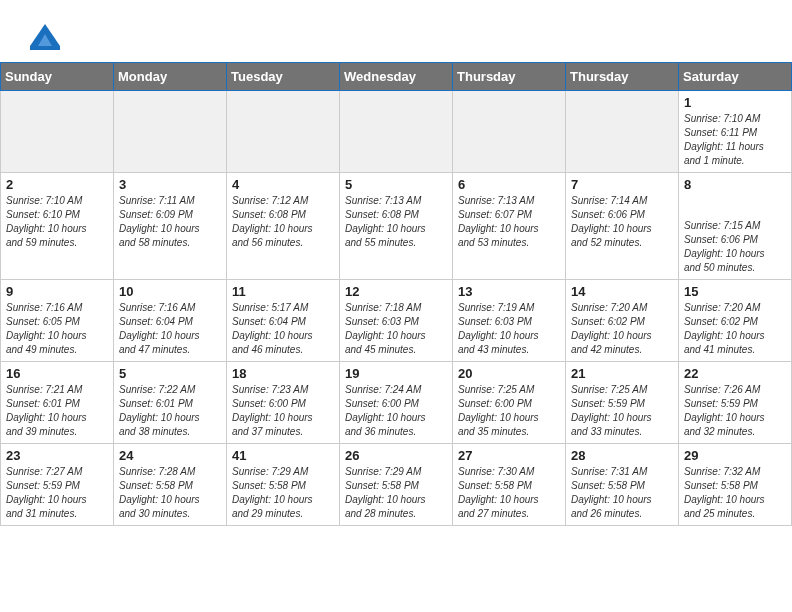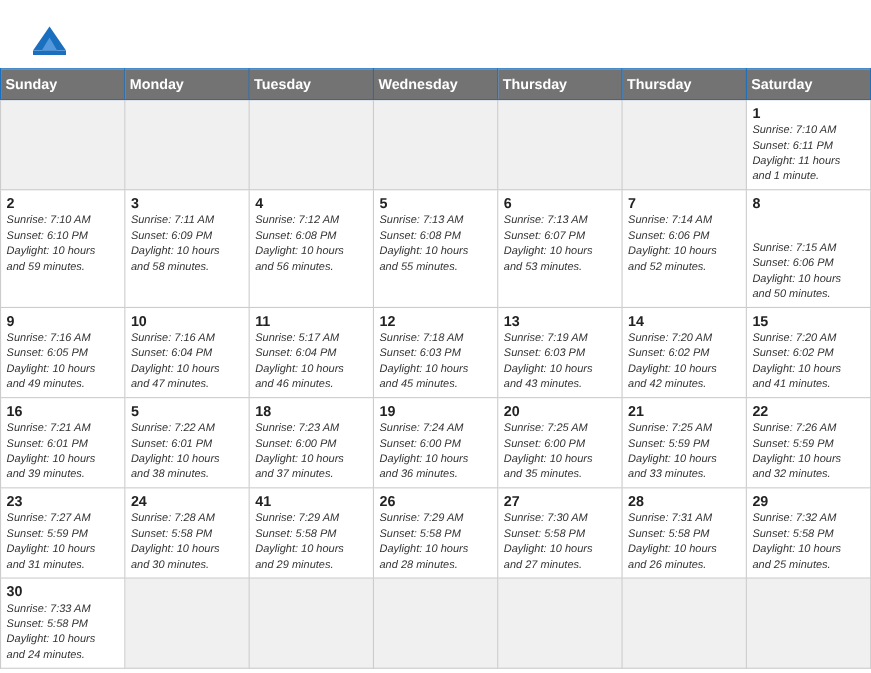--- a/index.html
+++ b/index.html
@@ -338,29 +338,14 @@
 and 26 minutes.</div>
         </td>
         <td>
           <span class="day-number">29</span>
           <div class="day-detail" style="white-space: pre-line;">Sunrise: 7:32 AM
 Sunset: 5:58 PM
 Daylight: 10 hours
 and 25 minutes.</div>
         </td>
       </tr>
-      <tr>
-        <td>
-          <span class="day-number">30</span>
-          <div class="day-detail" style="white-space: pre-line;">Sunrise: 7:33 AM
-Sunset: 5:58 PM
-Daylight: 10 hours
-and 24 minutes.</div>
-        </td>
-        <td class="cell-empty"></td>
-        <td class="cell-empty"></td>
-        <td class="cell-empty"></td>
-        <td class="cell-empty"></td>
-        <td class="cell-empty"></td>
-        <td class="cell-empty"></td>
-      </tr>
     </tbody>
 </table>
 
 </body></html>

